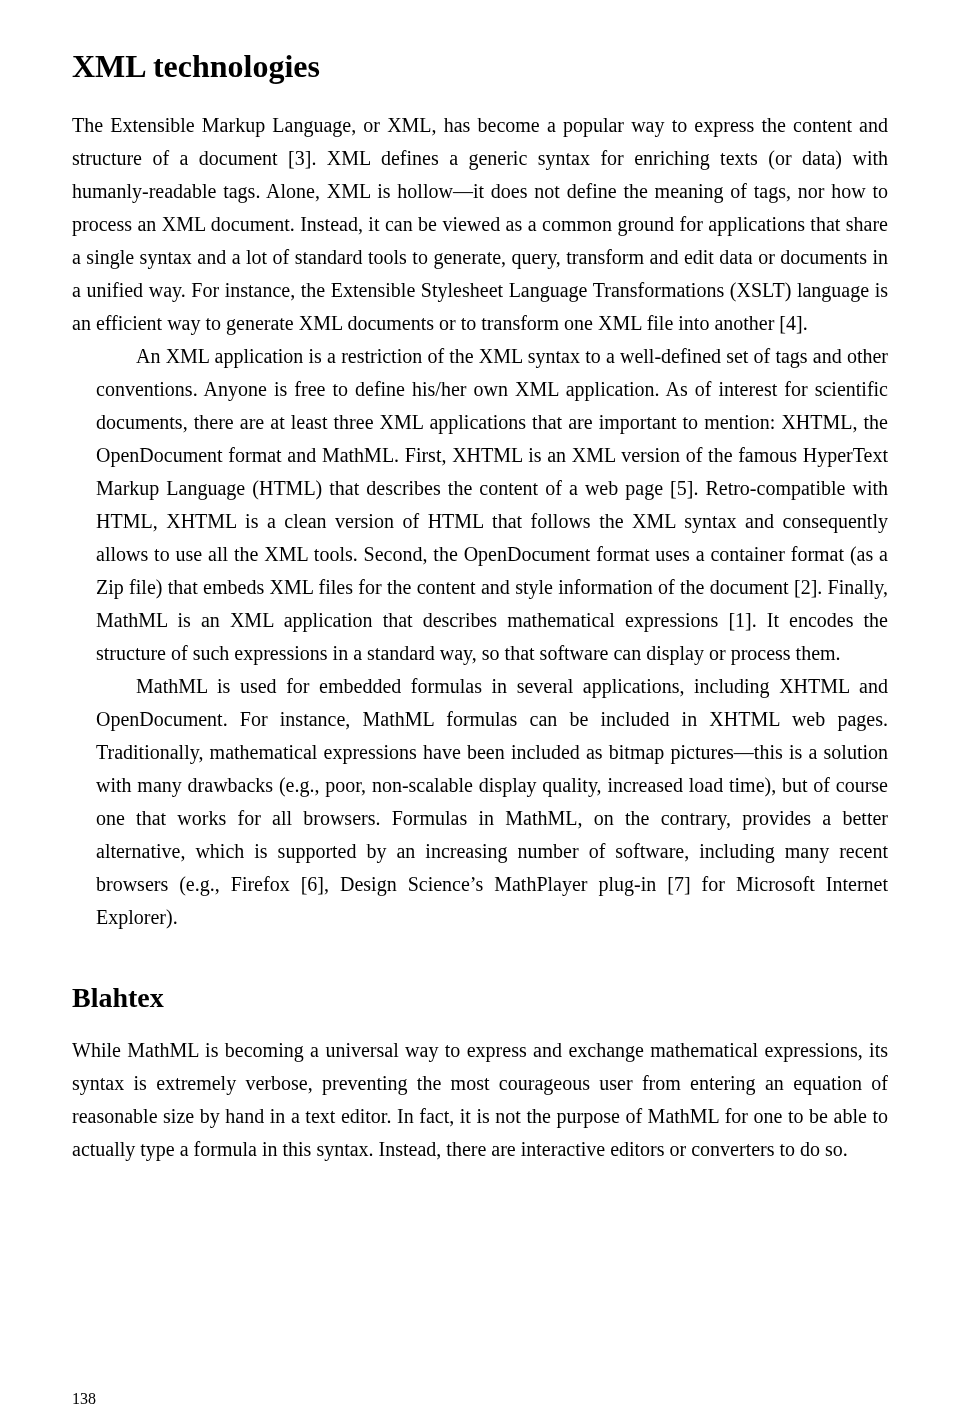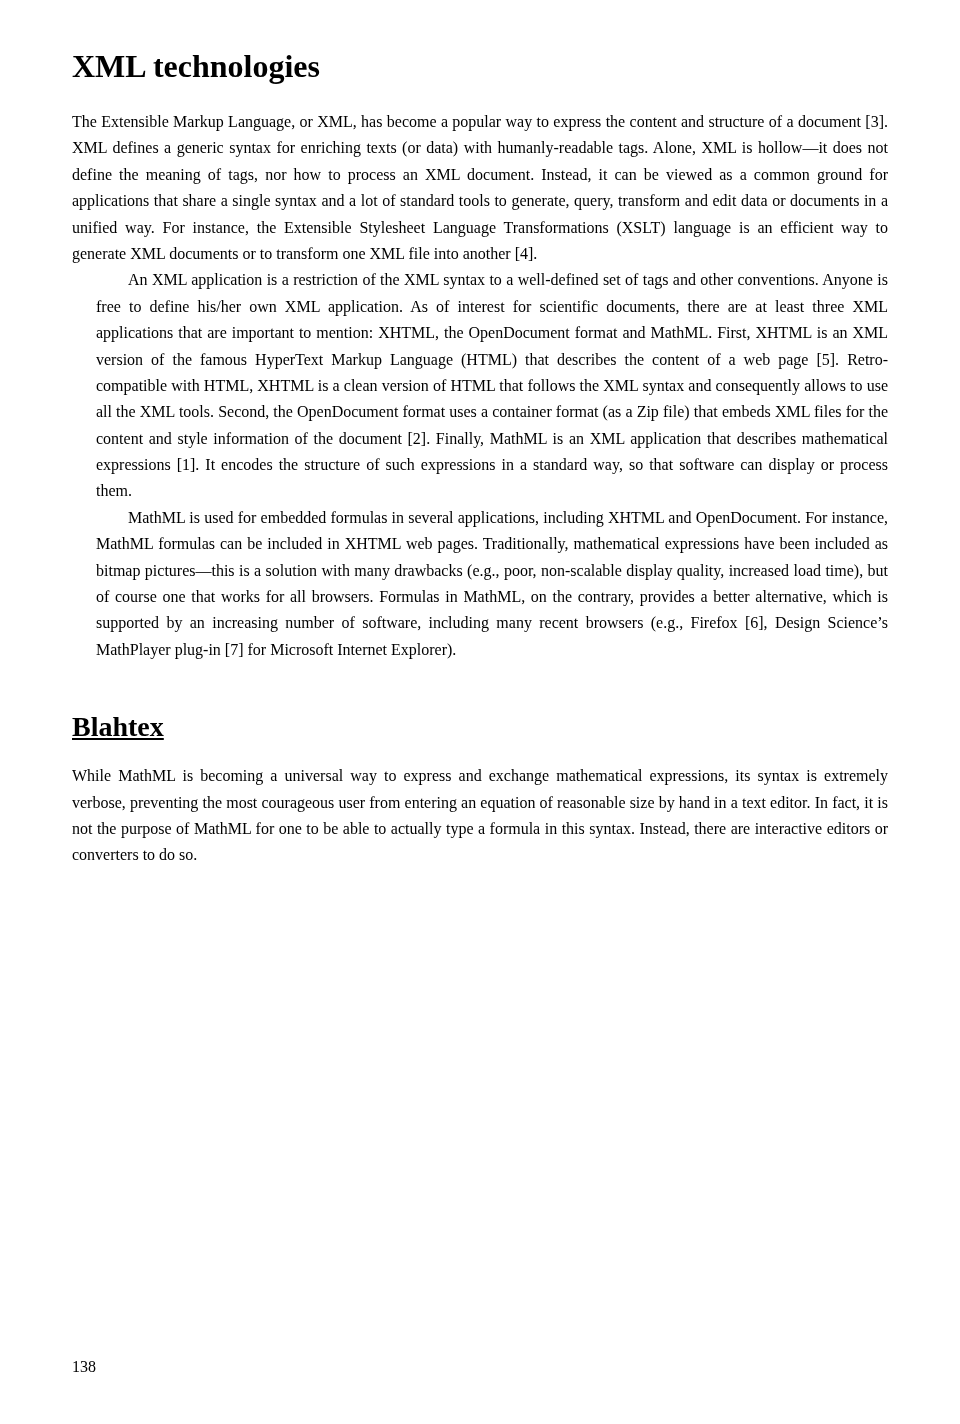--- a/index.html
+++ b/index.html
@@ -29,46 +29,45 @@
       font-weight: bold;
       margin-bottom: 24px;
       font-family: "Computer Modern", "Latin Modern", Georgia, "Times New Roman", Times, serif;
     }
 
     h2.section-title {
       font-size: 28px;
       font-weight: bold;
       margin-bottom: 20px;
       font-family: "Computer Modern", "Latin Modern", Georgia, "Times New Roman", Times, serif;
-      text-decoration: underline;
     }
 
     .paragraph {
       margin-bottom: 0;
-      font-size: 16px;
+      font-size: 20px;
       line-height: 1.65;
       text-align: justify;
     }
 
     .paragraph + .paragraph {
       margin-top: 0;
     }
 
     .indent {
       text-indent: 2em;
       margin-left: 24px;
     }
 
     .blahtex-section {
       margin-top: 48px;
     }
 
     .page-number {
       position: absolute;
-      bottom: 48px;
+      bottom: 16px;
       left: 72px;
       font-size: 16px;
       font-family: "Computer Modern", "Latin Modern", Georgia, "Times New Roman", Times, serif;
     }
   </style>
 </head>
 <body>
 
 <div class="page">
 

